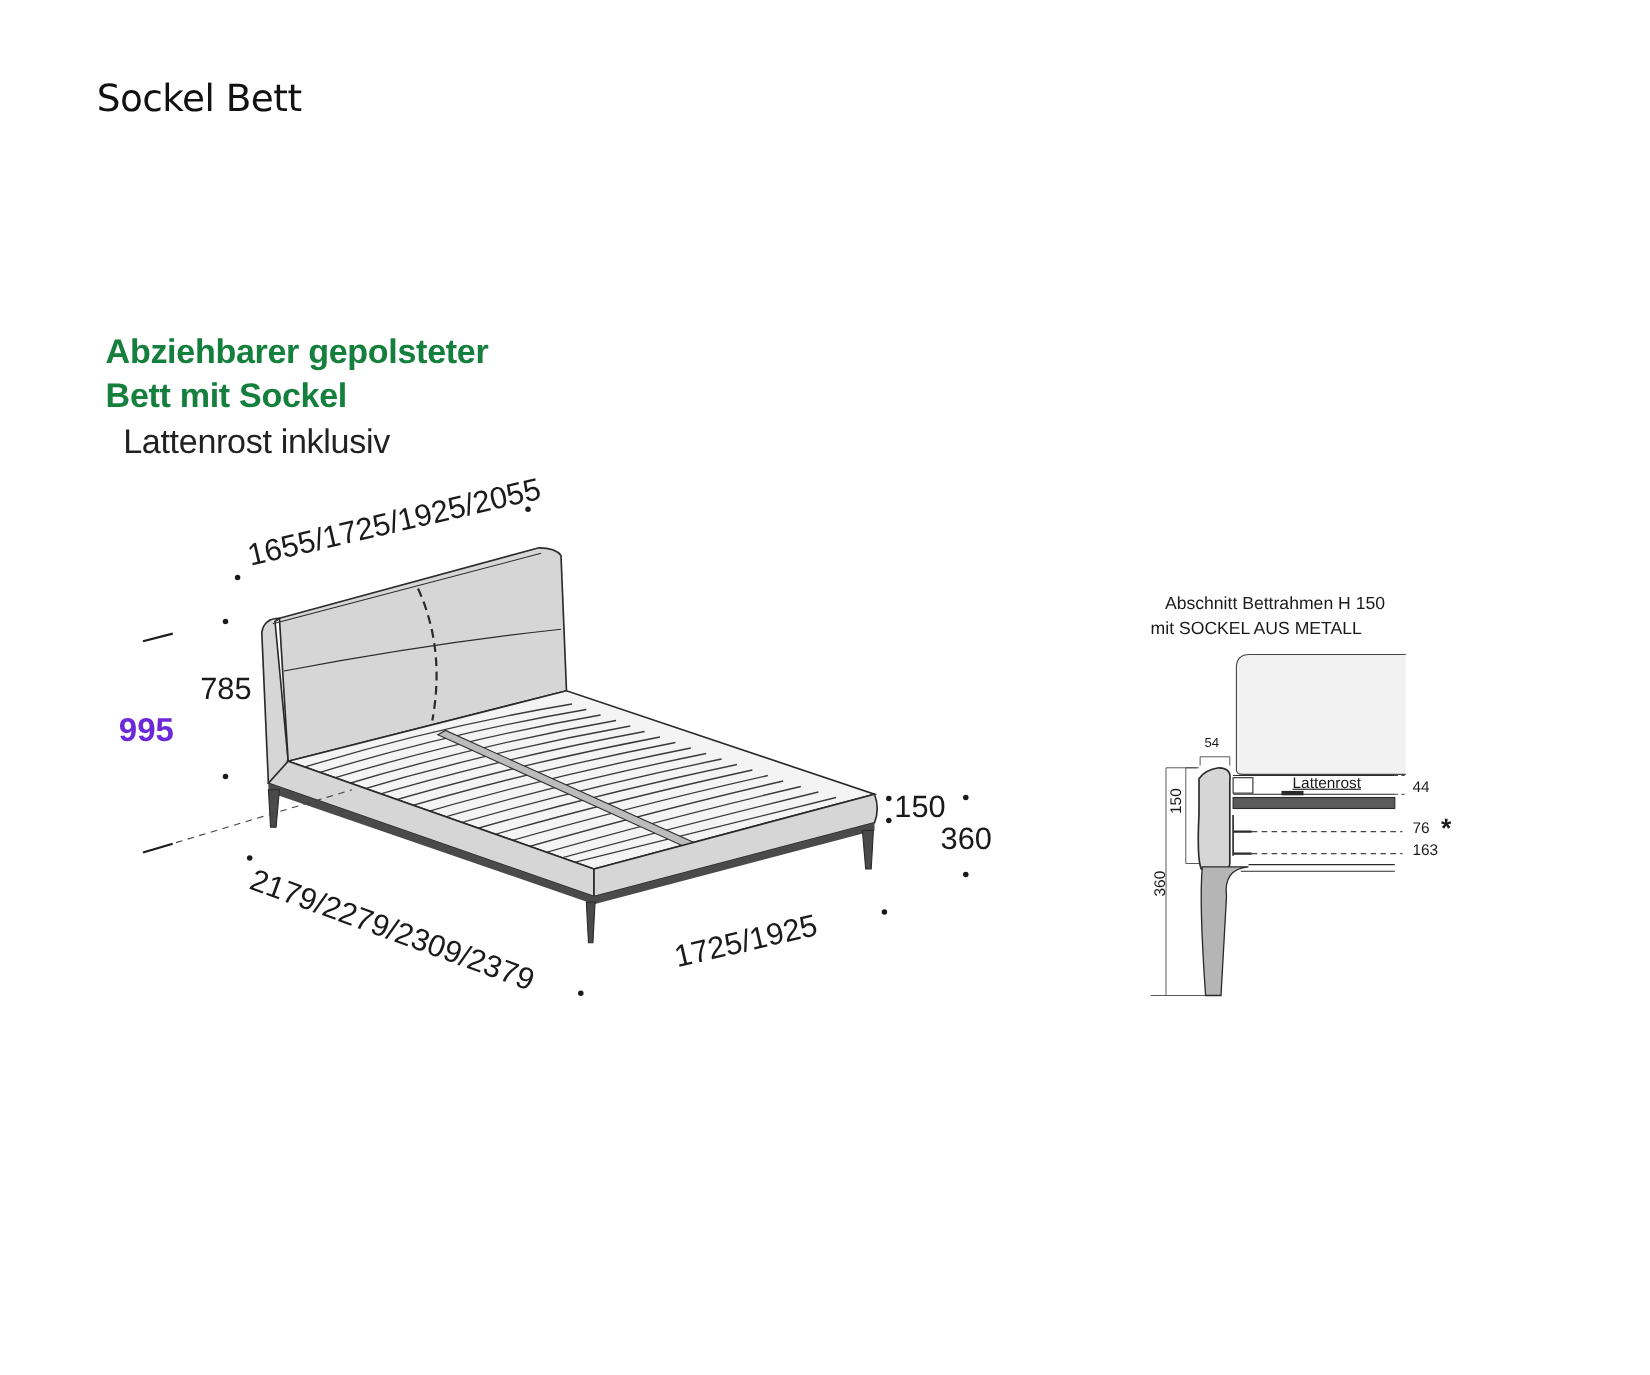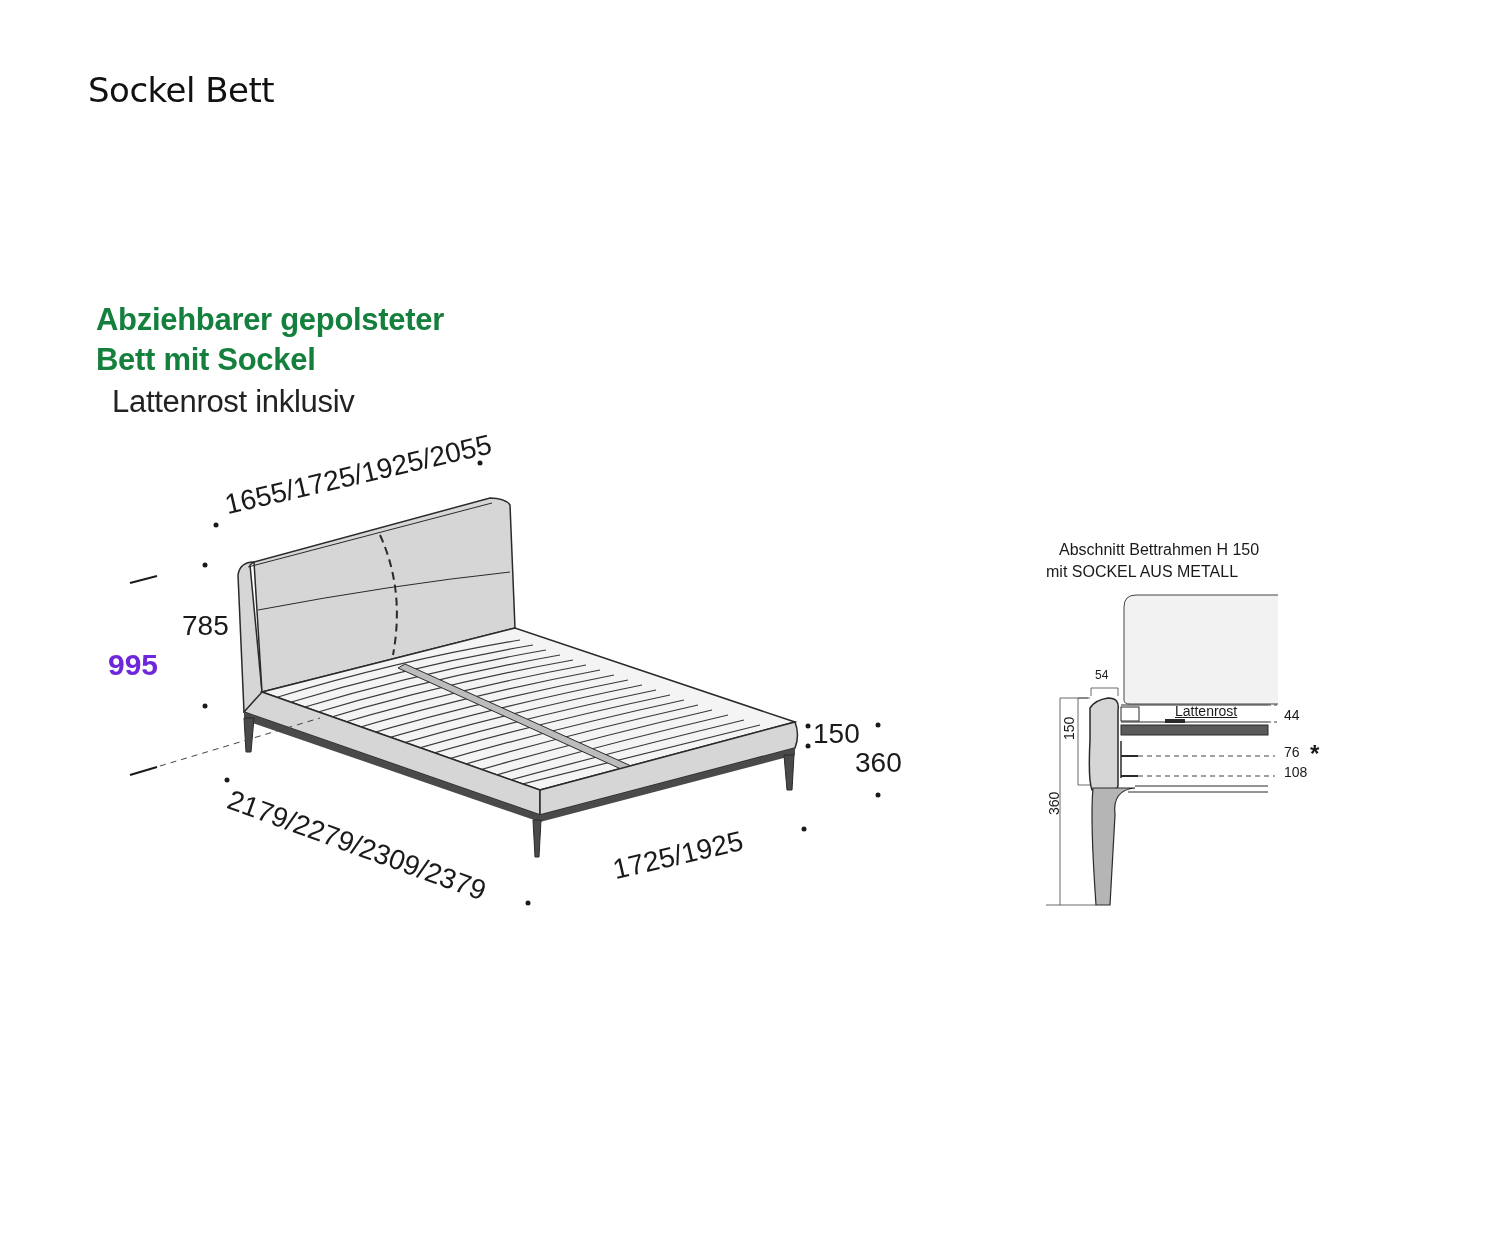--- a/index.html
+++ b/index.html
@@ -122,13 +122,13 @@
 </svg>
 </div>
 
 <div class="abs small" style="left:1095px; top:668px; font-size:12px;">54</div>
 <div class="abs small" style="left:1061px; top:740px; font-size:14px; transform:rotate(-90deg); transform-origin:left top;">150</div>
 <div class="abs small" style="left:1046px; top:815px; font-size:14px; transform:rotate(-90deg); transform-origin:left top;">360</div>
 <div class="abs small" style="left:1175px; top:703px; font-size:14px;text-decoration:underline;">Lattenrost</div>
 <div class="abs small" style="left:1284px; top:707px; font-size:14px;">44</div>
 <div class="abs small" style="left:1284px; top:744px; font-size:14px;">76</div>
 <div class="abs small" style="left:1310px; top:740px; font-size:24px; font-weight:bold;">*</div>
-<div class="abs small" style="left:1284px; top:764px; font-size:14px;">108</div>
+<div class="abs small" style="left:1284px; top:764px; font-size:14px;">163</div>
 
 </body></html>

